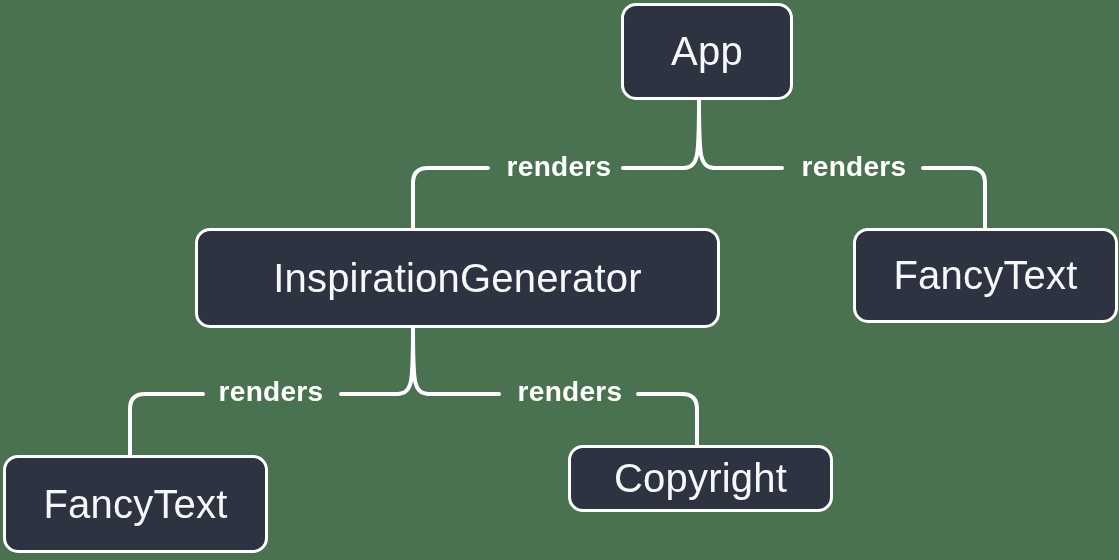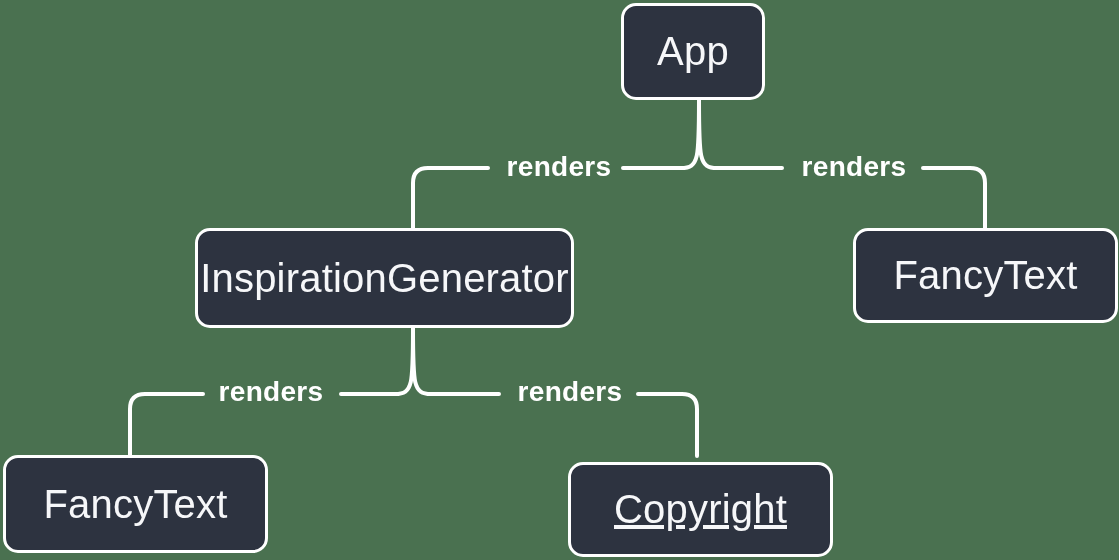--- a/index.html
+++ b/index.html
@@ -39,25 +39,25 @@
     justify-content:center;
     background:var(--node-fill);
     border:3px solid var(--line);
     border-radius:15px;
     color:var(--node-text);
     font-size:40px;
     font-weight:400;
     letter-spacing:0.2px;
     white-space:nowrap;
   }
-  .node-app            {left:621px; top:3px;   width:144px; height:97px;}
-  .node-ig             {left:195px; top:228px; width:379px; height:100px;}
+  .node-app            {left:621px; top:3px;   width:172px; height:97px;}
+  .node-ig             {left:195px; top:228px; width:525px; height:100px;}
   .node-fancy-top      {left:853px; top:228px; width:265px; height:95px;}
   .node-fancy-bottom   {left:3px;   top:455px; width:265px; height:98px;}
-  .node-copyright      {left:568px; top:462px; width:265px; height:95px;text-decoration:underline;}
+  .node-copyright      {left:568px; top:445px; width:265px; height:67px;}
   .edge-label{
     position:absolute;
     transform:translate(-50%,-50%);
     color:var(--line);
     font-size:28px;
     font-weight:700;
     letter-spacing:0.3px;
     white-space:nowrap;
     text-align:right;
   }

